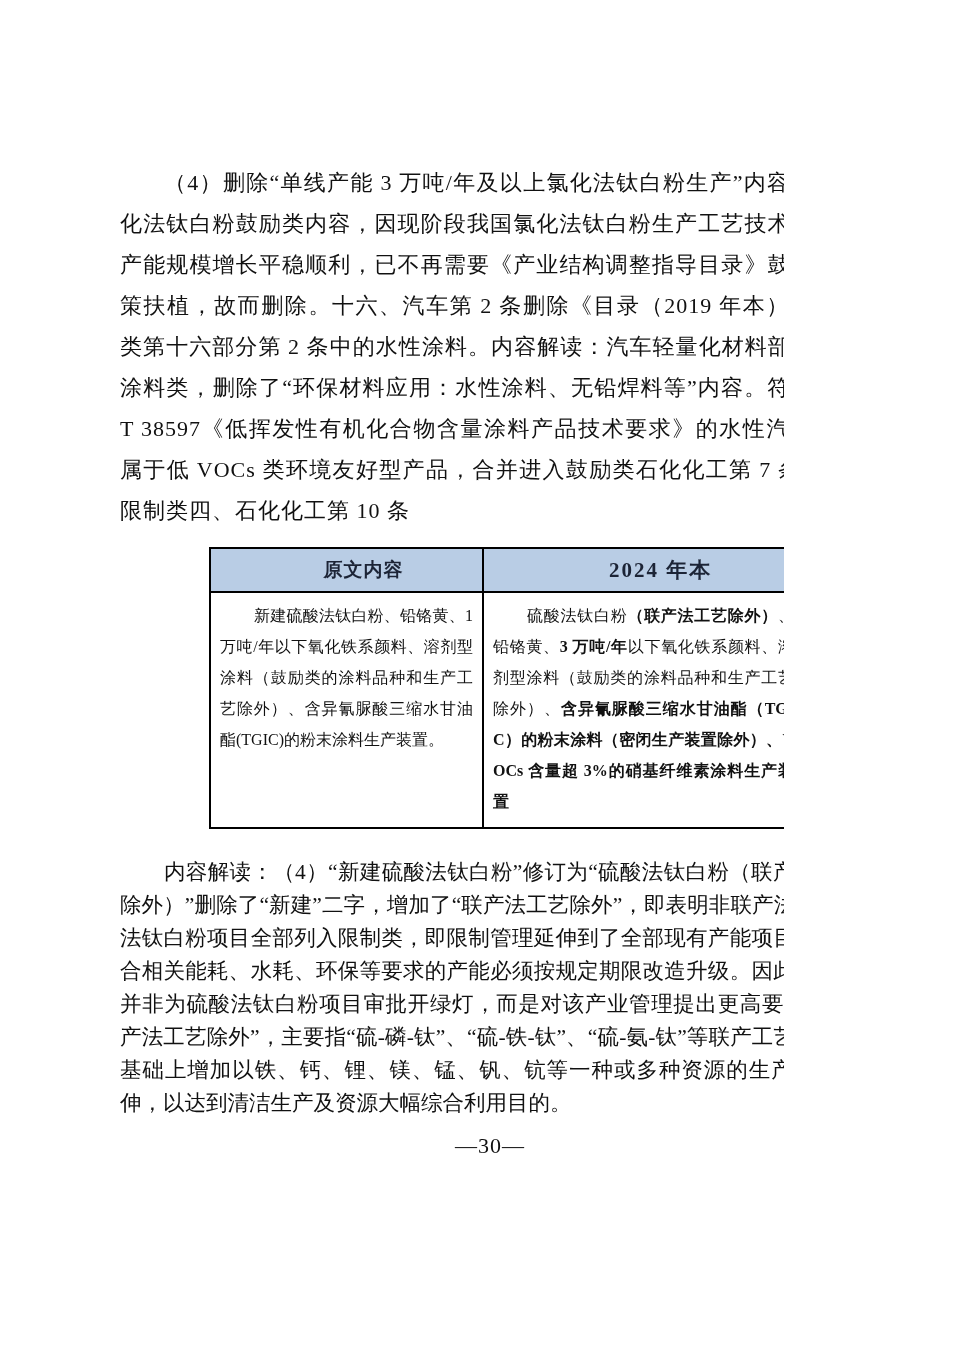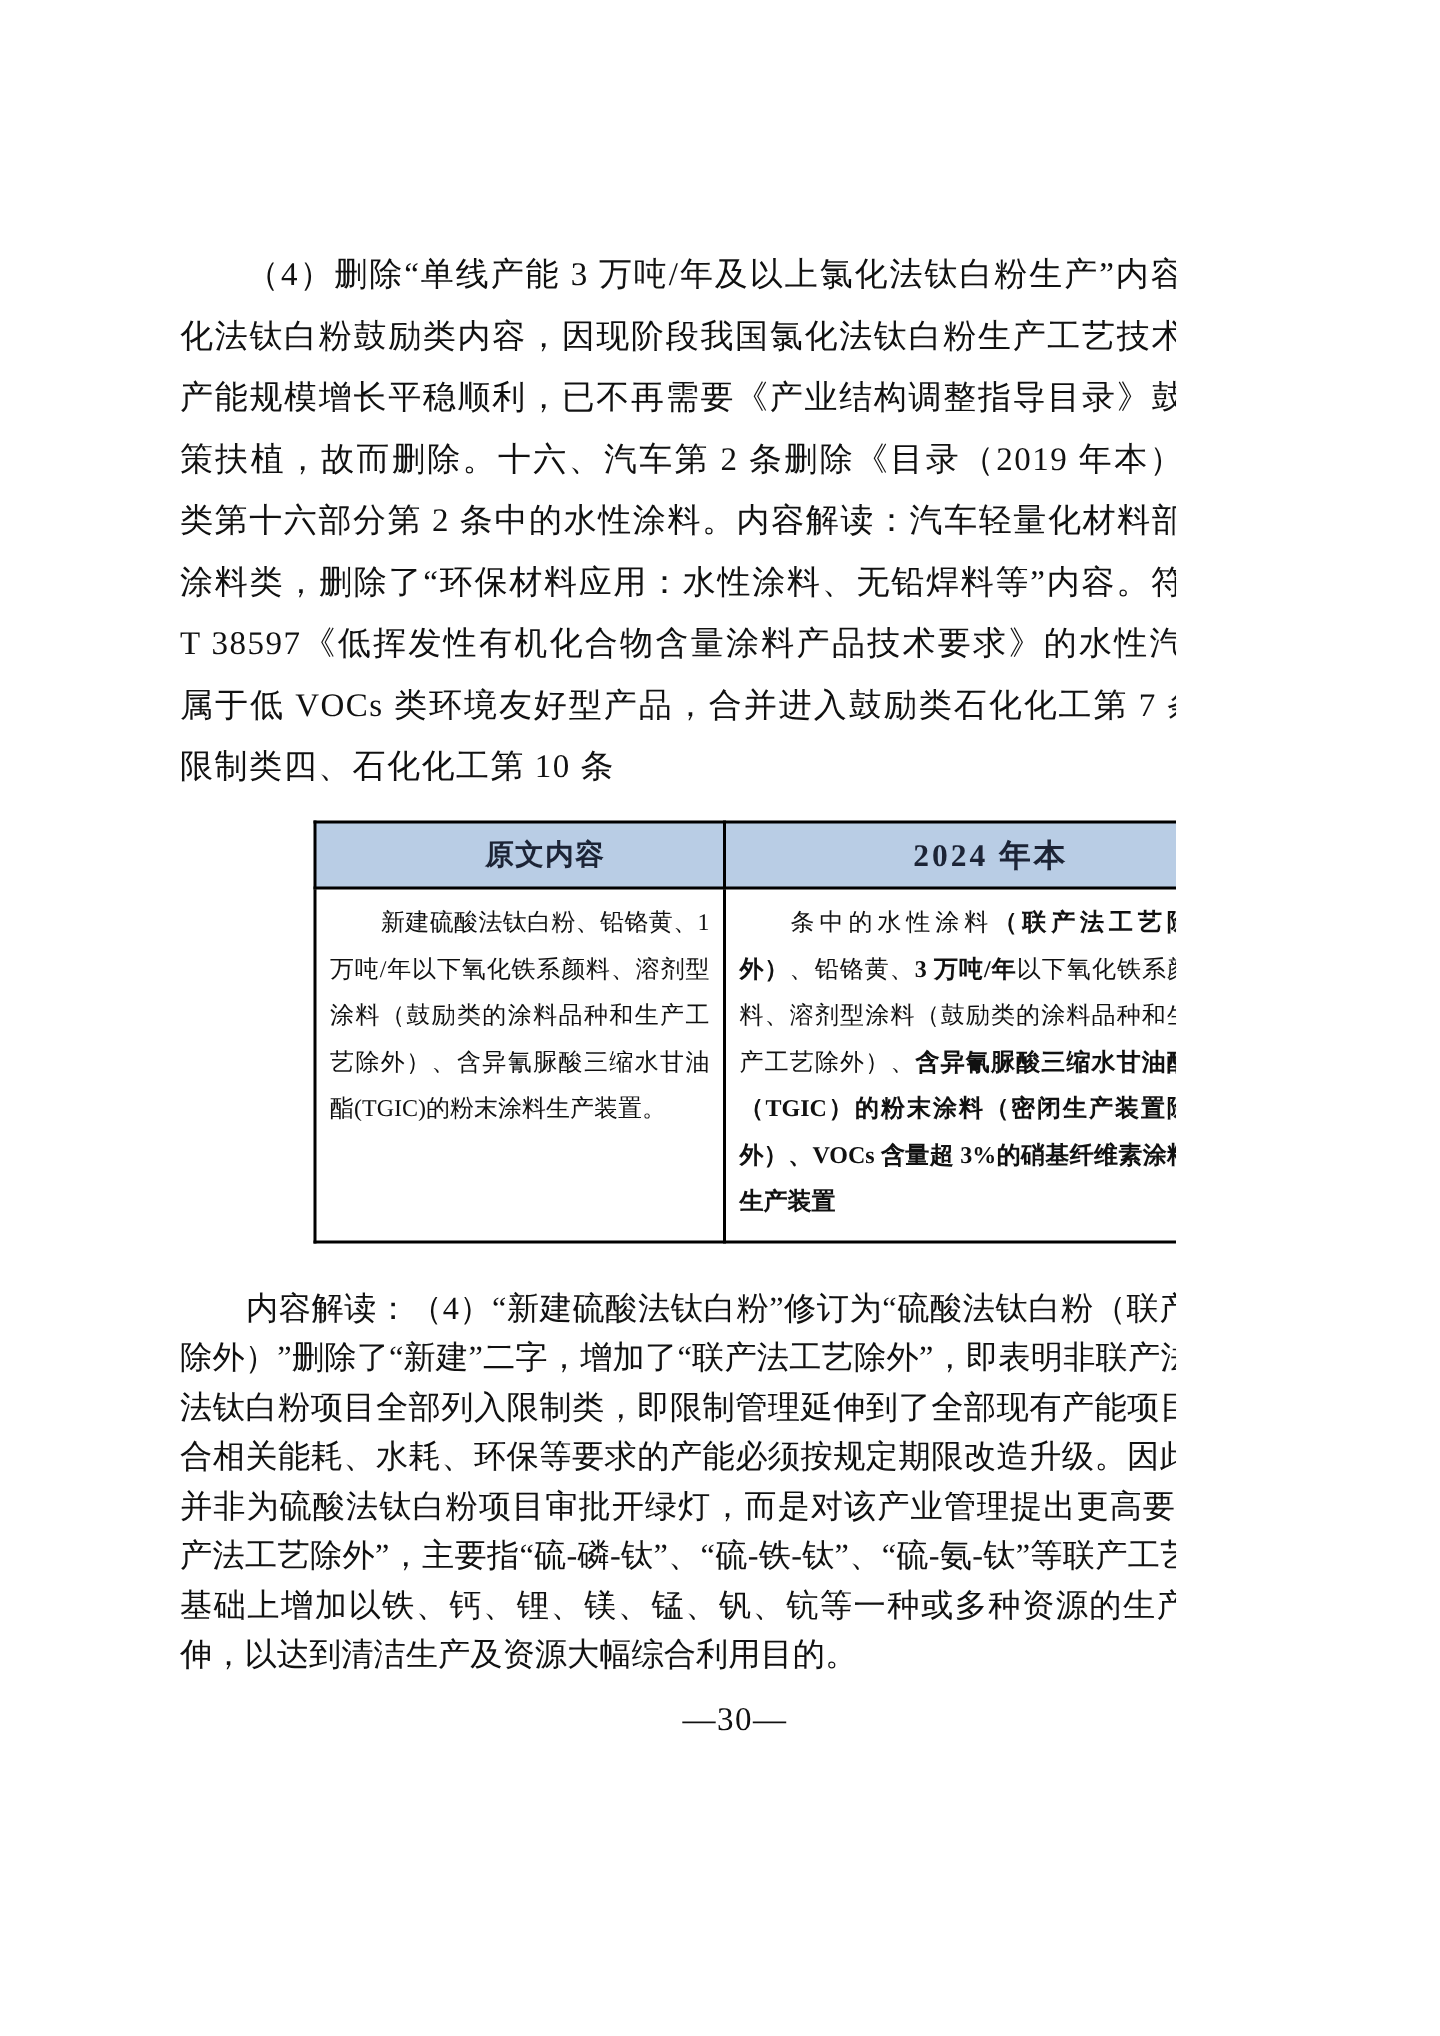--- a/index.html
+++ b/index.html
@@ -106,21 +106,21 @@
       </colgroup>
       <thead>
         <tr>
           <th class="th-original">原文内容</th>
           <th class="th-revised">2024 年本</th>
         </tr>
       </thead>
       <tbody>
         <tr>
           <td>新建硫酸法钛白粉、铅铬黄、1 万吨/年以下氧化铁系颜料、溶剂型涂料（鼓励类的涂料品种和生产工艺除外）、含异氰脲酸三缩水甘油酯(TGIC)的粉末涂料生产装置。</td>
-          <td><span>条中的水性涂料</span><span class="seg-bold">（联产法工艺除外）</span><span>、铅铬黄、</span><span class="seg-bold">3 万吨/年</span><span>以下氧化铁系颜料、溶剂型涂料（鼓励类的涂料品种和生产工艺除外）、</span><span class="seg-bold">含异氰脲酸三缩水甘油酯（TGIC）的粉末涂料（密闭生产装置除外）、VOCs 含量超 3%的硝基纤维素涂料生产装置</span></td>
+          <td><span>硫酸法钛白粉</span><span class="seg-bold">（联产法工艺除外）</span><span>、铅铬黄、</span><span class="seg-bold">3 万吨/年</span><span>以下氧化铁系颜料、溶剂型涂料（鼓励类的涂料品种和生产工艺除外）、</span><span class="seg-bold">含异氰脲酸三缩水甘油酯（TGIC）的粉末涂料（密闭生产装置除外）、VOCs 含量超 3%的硝基纤维素涂料生产装置</span></td>
         </tr>
       </tbody>
     </table>
 
     <p class="para para-2">内容解读：（4）“新建硫酸法钛白粉”修订为“硫酸法钛白粉（联产法工艺除外）”删除了“新建”二字，增加了“联产法工艺除外”，即表明非联产法的硫酸法钛白粉项目全部列入限制类，即限制管理延伸到了全部现有产能项目，不符合相关能耗、水耗、环保等要求的产能必须按规定期限改造升级。因此，此举并非为硫酸法钛白粉项目审批开绿灯，而是对该产业管理提出更高要求。“联产法工艺除外”，主要指“硫-磷-钛”、“硫-铁-钛”、“硫-氨-钛”等联产工艺或在此基础上增加以铁、钙、锂、镁、锰、钒、钪等一种或多种资源的生产工艺延伸，以达到清洁生产及资源大幅综合利用目的。</p>
 
 
     <div class="page-number">—30—</div>
 
   </div>

